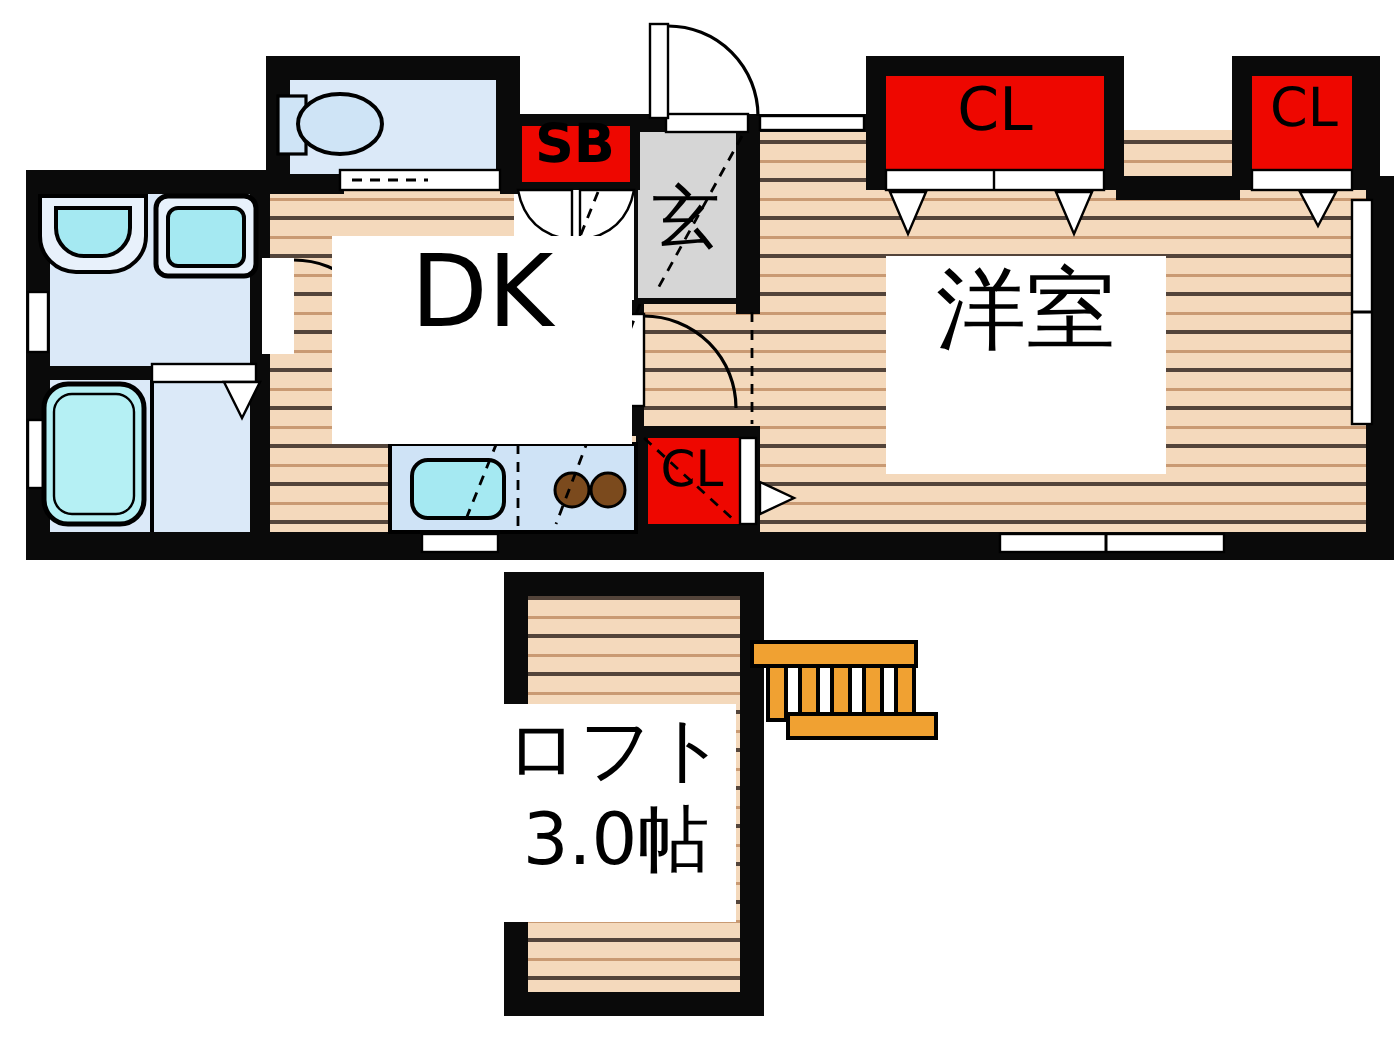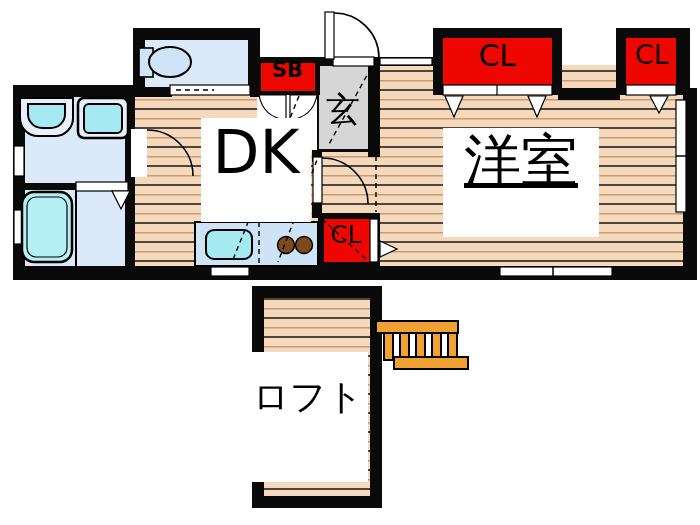--- a/index.html
+++ b/index.html
@@ -18,25 +18,25 @@
   .ln{stroke:#000;fill:none;}
   .dash{stroke:#000;stroke-width:1.4;fill:none;stroke-dasharray:5 4;}
   .orange{fill:var(--c-ladder_orange);stroke:#000;stroke-width:2;}
   .burner{fill:var(--c-burner_brown);stroke:#000;stroke-width:1.5;}
   .wbg{fill:var(--c-wood_light);}
   .wtan{fill:var(--c-wood_tan);}
   .wdark{fill:var(--c-wood_dark);}
   .label{position:absolute;color:#000;text-align:center;line-height:1.05;z-index:5;}
   .label .nm,.label .sz{display:block;white-space:nowrap;}
   .lbl-box{background:#fff;}
-  #dk-label{left:166px;top:118px;width:110px;height:102px;font-size:61px;padding-top:2px;margin-left:35px;}
-  #living-label{left:443px;top:128px;width:156px;height:106px;font-size:57px;padding-top:3px;text-decoration:underline;}
-  #loft-label{left:248px;top:352px;width:120px;height:108px;font-size:36px;padding-top:22px;line-height:1.25;}
+  #dk-label{left:166px;top:118px;width:150px;height:102px;font-size:50px;padding-top:2px;}
+  #living-label{left:443px;top:128px;width:140px;height:106px;font-size:45px;padding-top:3px;}
+  #loft-label{left:248px;top:352px;width:120px;height:108px;font-size:36px;padding-top:1px;line-height:1.25;}
   #entrance-label{left:320px;top:92px;width:46px;height:40px;font-size:34px;}
-  #sb-label{left:255px;top:59px;width:65px;height:32px;font-size:21px;font-weight:bold;}
+  #sb-label{left:255px;top:59px;width:65px;height:32px;font-size:27px;font-weight:bold;}
   #cl1-label{left:443px;top:40px;width:109px;height:45px;font-size:30px;}
   #cl2-label{left:626px;top:41px;width:52px;height:44px;font-size:27px;}
   #cl3-label{left:322px;top:222px;width:48px;height:40px;font-size:25px;}
 </style>
 </head>
 <body>
 
 <div id="plan">
 <svg width="700" height="525" viewBox="0 0 700 525">
   <defs>
@@ -203,19 +203,20 @@
 </svg>
 
   <div id="dk-label" class="label lbl-box">
     <span class="nm">DK</span>
   </div>
   <div id="living-label" class="label lbl-box">
     <span class="nm">洋室</span>
   </div>
   <div id="loft-label" class="label lbl-box">
     <span class="nm">ロフト</span>
+    <span class="sz">3.0帖</span>
   </div>
   <div id="entrance-label" class="label">玄</div>
   <div id="sb-label" class="label">SB</div>
   <div id="cl1-label" class="label">CL</div>
   <div id="cl2-label" class="label">CL</div>
   <div id="cl3-label" class="label">CL</div>
 </div>
 
 </body></html>

